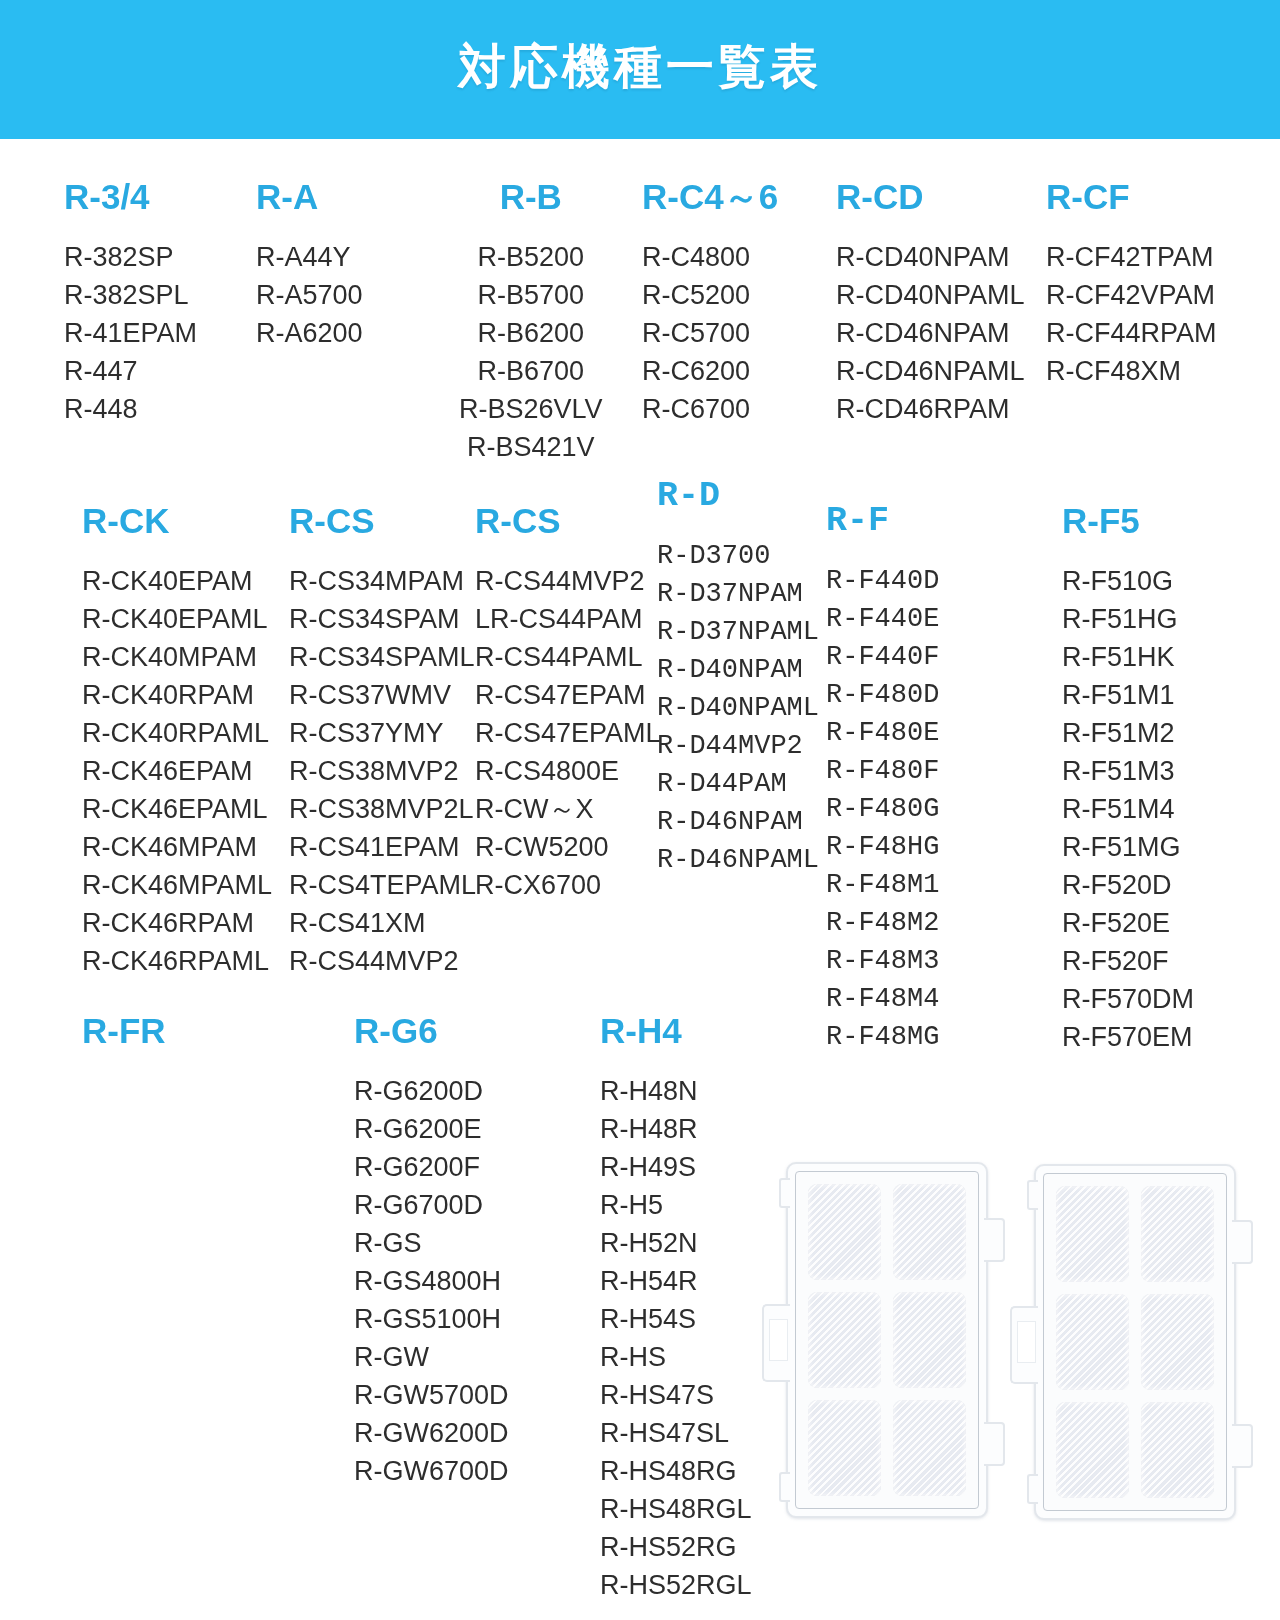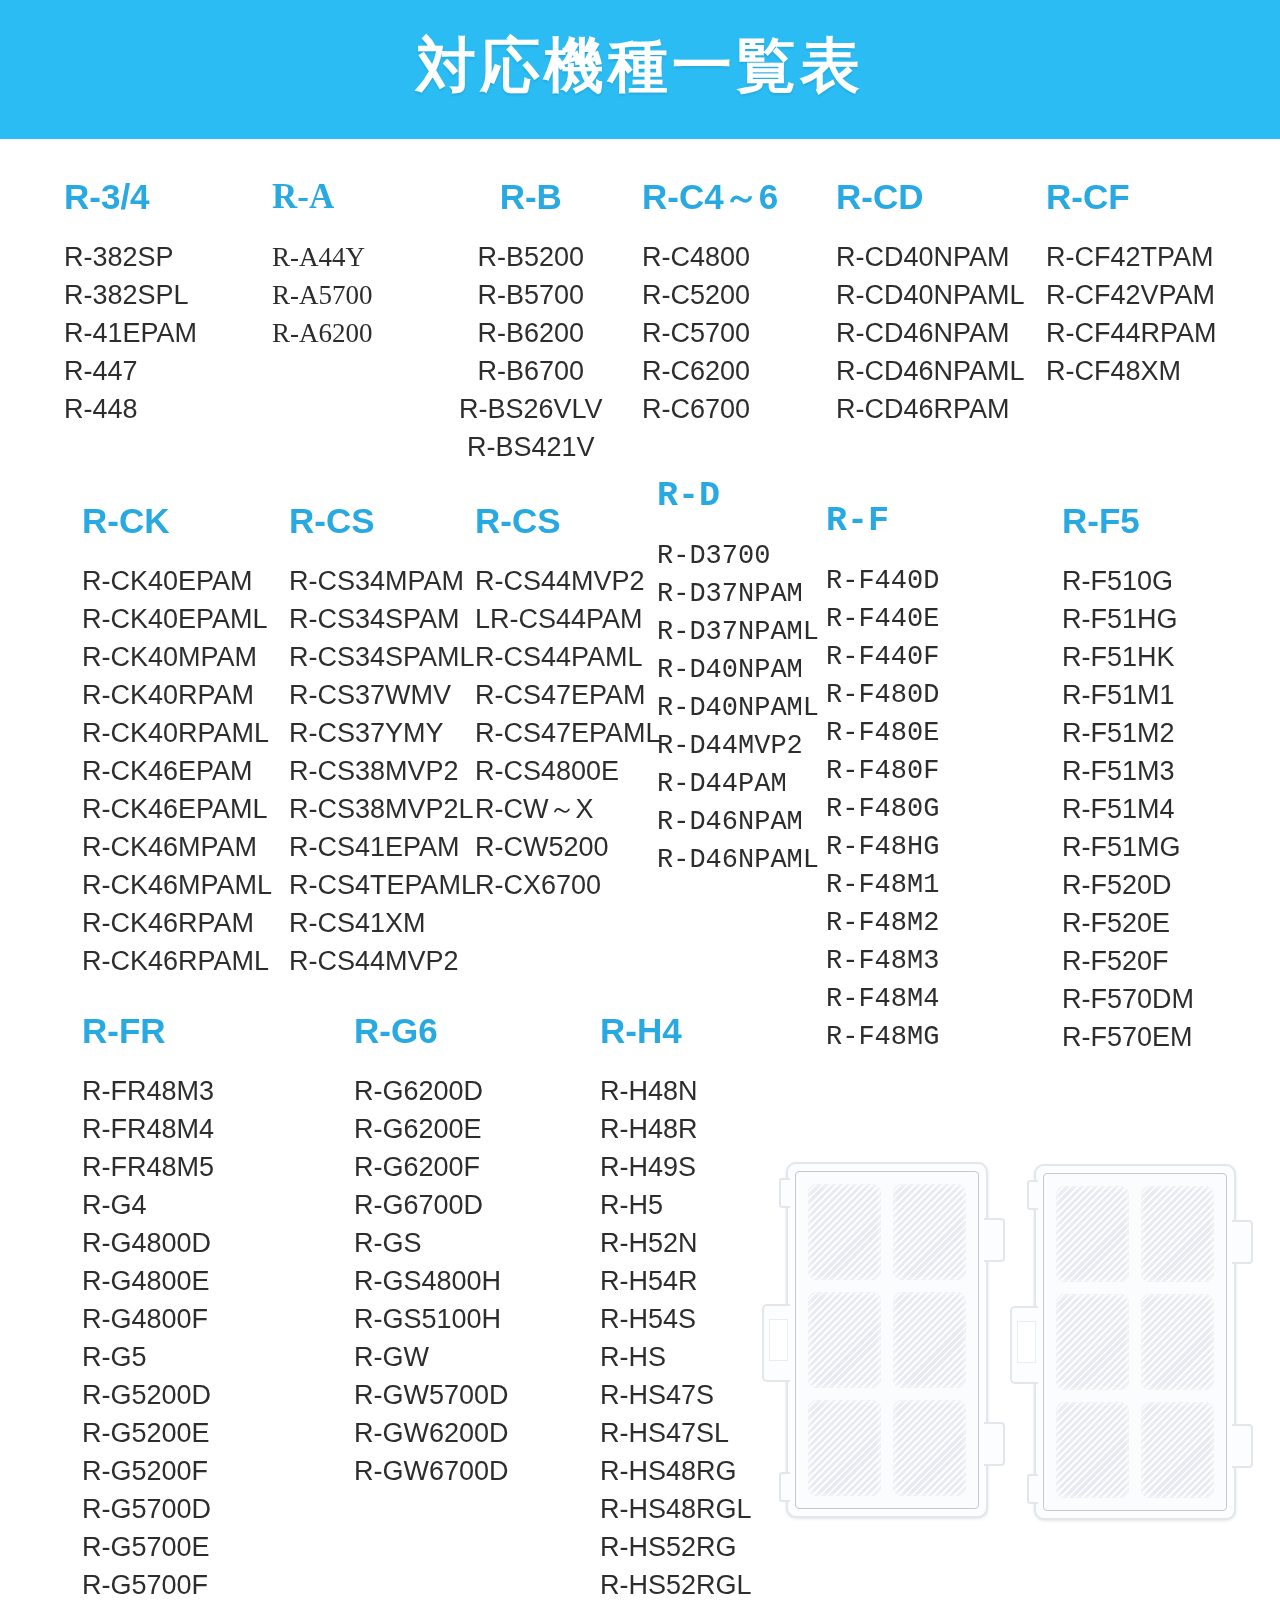--- a/index.html
+++ b/index.html
@@ -9,21 +9,21 @@
     font-family:"Liberation Sans","DejaVu Sans",sans-serif;
   }
   
   .banner{
     position:absolute;left:0;top:0;width:1280px;height:139px;
     background:var(--banner-bg,#2abcf2);
     display:flex;align-items:center;justify-content:center;
   }
   .banner h1{
     margin:0 0 6px 0;color:var(--banner-text,#ffffff);
-    font-size:60px;font-weight:bold;letter-spacing:4px;
+    font-size:48px;font-weight:bold;letter-spacing:4px;
     text-shadow:0 2px 2px rgba(0,60,90,.12);
   }
   
   .col{position:absolute;white-space:nowrap}
   .col-title{
     margin:0 0 18px 0;font-size:35px;line-height:46px;font-weight:bold;
     color:var(--header-blue,#29a9e1);letter-spacing:0;
   }
   .model-list{list-style:none;margin:0;padding:0}
   .model-list li{
@@ -69,21 +69,21 @@
     <section class="col" style="left: 64px; top: 174px;">
       <h2 class="col-title">R-3/4</h2>
       <ul class="model-list">
         <li>R-382SP</li>
         <li>R-382SPL</li>
         <li>R-41EPAM</li>
         <li>R-447</li>
         <li>R-448</li>
       </ul>
     </section>
-    <section class="col" style="left: 272px; top: 174px; font-family: Liberation Serif, serif;">
+    <section class="col" style="left: 256px; top: 174px;">
       <h2 class="col-title">R-A</h2>
       <ul class="model-list">
         <li>R-A44Y</li>
         <li>R-A5700</li>
         <li>R-A6200</li>
       </ul>
     </section>
     <section class="col" style="left: 459px; top: 174px; text-align: center;">
       <h2 class="col-title">R-B</h2>
       <ul class="model-list">
@@ -215,36 +215,20 @@
         <li>R-F51MG</li>
         <li>R-F520D</li>
         <li>R-F520E</li>
         <li>R-F520F</li>
         <li>R-F570DM</li>
         <li>R-F570EM</li>
       </ul>
     </section>
     <section class="col" style="left: 82px; top: 1008px;">
       <h2 class="col-title">R-FR</h2>
-      <ul class="model-list">
-        <li>R-FR48M3</li>
-        <li>R-FR48M4</li>
-        <li>R-FR48M5</li>
-        <li>R-G4</li>
-        <li>R-G4800D</li>
-        <li>R-G4800E</li>
-        <li>R-G4800F</li>
-        <li>R-G5</li>
-        <li>R-G5200D</li>
-        <li>R-G5200E</li>
-        <li>R-G5200F</li>
-        <li>R-G5700D</li>
-        <li>R-G5700E</li>
-        <li>R-G5700F</li>
-      </ul>
     </section>
     <section class="col" style="left: 330px; top: 1008px; margin-left: 24px;">
       <h2 class="col-title">R-G6</h2>
       <ul class="model-list">
         <li>R-G6200D</li>
         <li>R-G6200E</li>
         <li>R-G6200F</li>
         <li>R-G6700D</li>
         <li>R-GS</li>
         <li>R-GS4800H</li>

